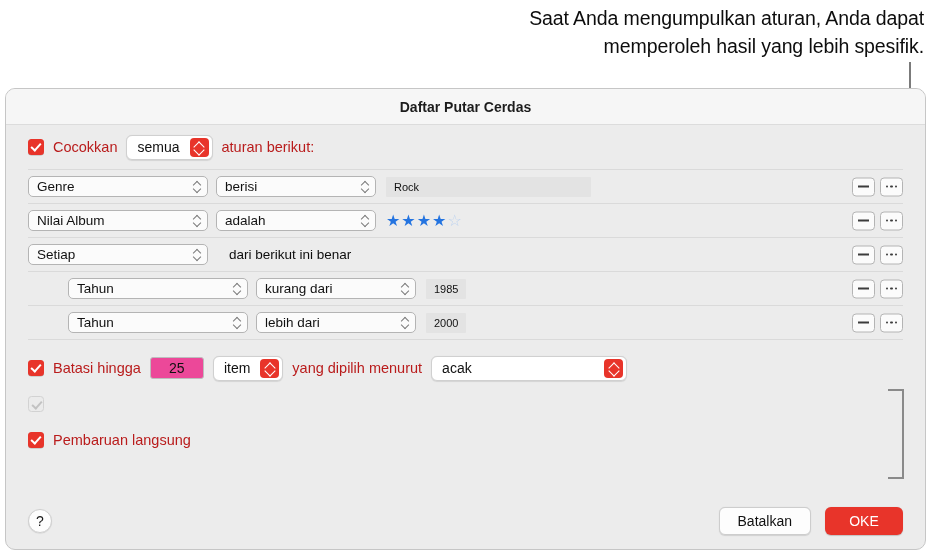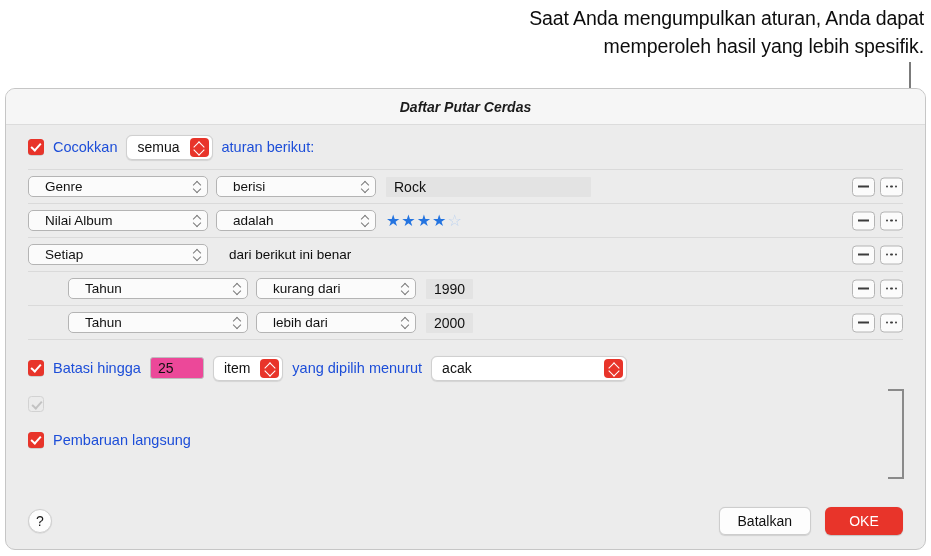--- a/index.html
+++ b/index.html
@@ -61,21 +61,20 @@
     flex-direction: column;
   }
   .titlebar {
     height: 35px;
     background: #f6f6f6;
     border-bottom: 1px solid #dcdcdc;
     display: flex;
     align-items: center;
     justify-content: center;
     flex: 0 0 auto;
-    font-style: italic;
   }
   .titlebar-text {
     font-size: 14px;
     font-weight: bold;
     color: #1c1c1c;
   }
   .dialog-body {
     flex: 1 1 auto;
     background: #ececec;
     position: relative;
@@ -84,21 +83,21 @@
   
   .match-row {
     display: flex;
     align-items: center;
     padding: 0 0 0 22px;
     height: 44px;
     gap: 9px;
   }
   .label-text {
     font-size: 14.5px;
-    color: #1d4ed8;
+    color: #b91c1c;
     white-space: nowrap;
   }
   .label-text.dim { color: #adadad; }
 
   
   .cb {
     width: 16px;
     height: 16px;
     border-radius: 3.5px;
     background: #e8342a;
@@ -181,21 +180,21 @@
 
   
   .popup {
     display: inline-flex;
     align-items: center;
     justify-content: space-between;
     background: #fbfbfb;
     border: 1px solid #b4b4b4;
     border-radius: 5px;
     height: 21px;
-    padding: 0 5px 0 16px;
+    padding: 0 5px 0 8px;
     font-size: 13.5px;
     color: #111;
     box-sizing: border-box;
     white-space: nowrap;
   }
   .popup.crit { width: 180px; }
   .popup.op   { width: 160px; margin-left: 8px; }
   .chev-gray {
     width: 9px;
     height: 14px;
@@ -214,21 +213,21 @@
   }
   .chev-gray::before { top: 2px; transform: rotate(-45deg); }
   .chev-gray::after  { top: 6px; transform: rotate(135deg); }
 
   
   .valfield {
     margin-left: 10px;
     background: #e3e3e3;
     height: 20px;
     line-height: 20px;
-    font-size: 14px;
+    font-size: 11px;
     color: #111;
     padding: 0 8px;
     box-sizing: border-box;
     border-radius: 1px;
   }
   .valfield.wide { width: 205px; }
   .rule-text {
     margin-left: 21px;
     font-size: 13.5px;
     color: #0d0d0d;
@@ -295,20 +294,21 @@
     box-sizing: border-box;
   }
 
   
   .opt-row {
     display: flex;
     align-items: center;
     padding-left: 22px;
     gap: 9px;
     height: 36px;
+    text-align: center;
   }
   .numfield {
     width: 54px;
     height: 22px;
     background: #ec4899;
     border: 1px solid #bdbdbd;
     border-radius: 3px;
     font-size: 14px;
     color: #111;
     line-height: 20px;
@@ -471,21 +471,21 @@
       <div class="rule-row">
         <span class="indent"></span>
         <span class="popup crit">
           <span>Tahun</span>
           <span class="chev-gray"></span>
         </span>
         <span class="popup op">
           <span>kurang dari</span>
           <span class="chev-gray"></span>
         </span>
-        <span class="valfield">1990</span>
+        <span class="valfield">1985</span>
         <span class="rowbtns">
           <span class="rbtn">
               <i class="minus-glyph"></i>
             </span>
           <span class="rbtn">
               <span class="dots-glyph">
                 <i></i>
                 <i></i>
                 <i></i>
               </span>

